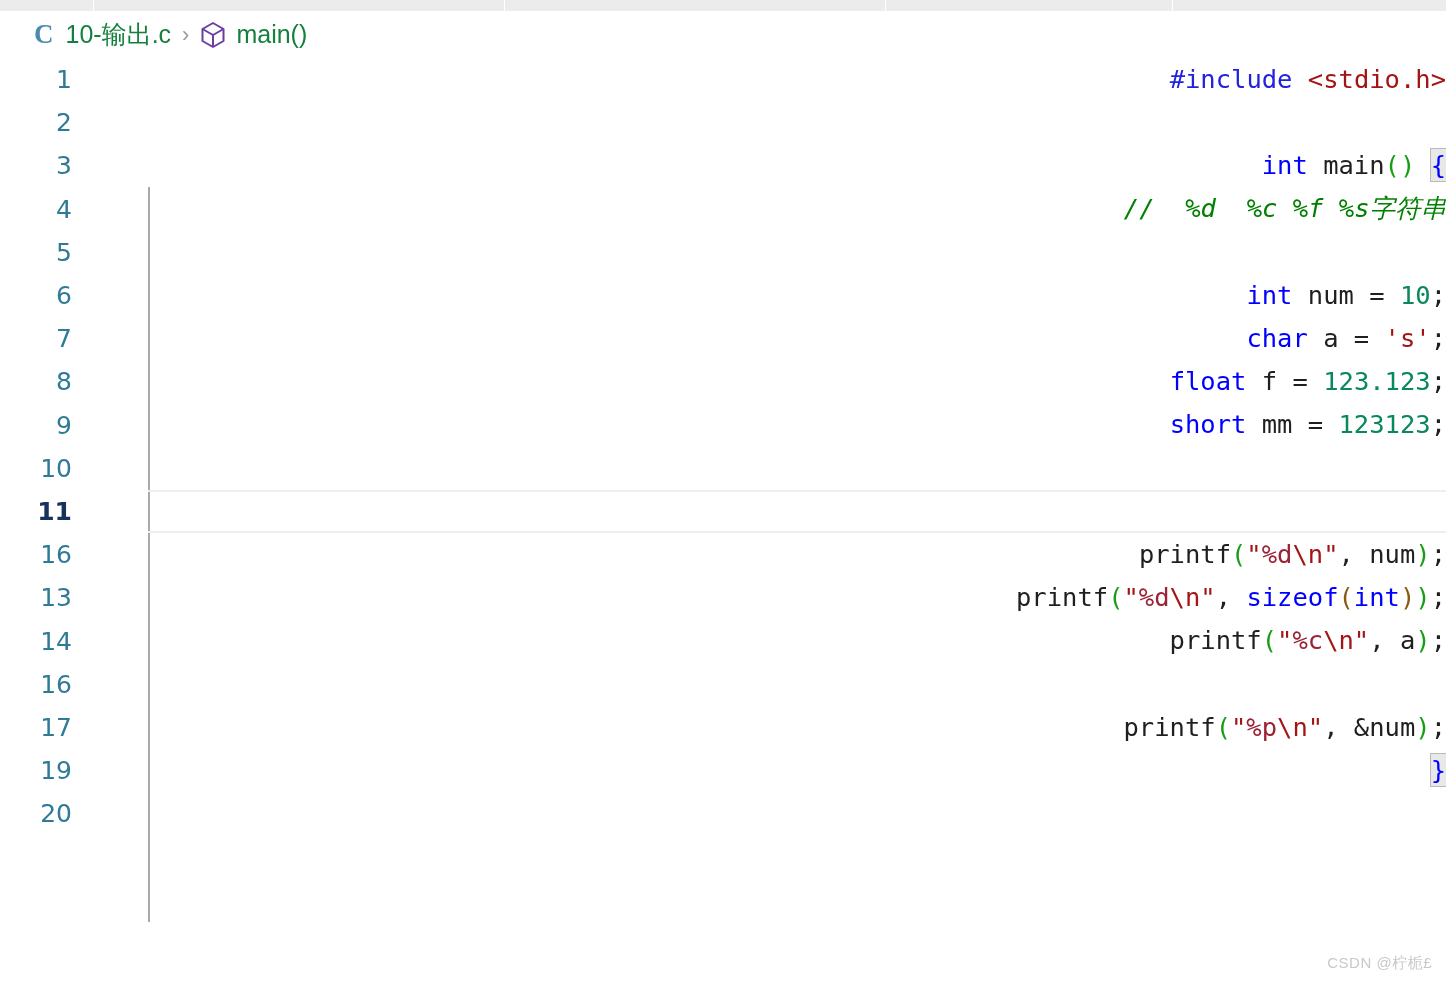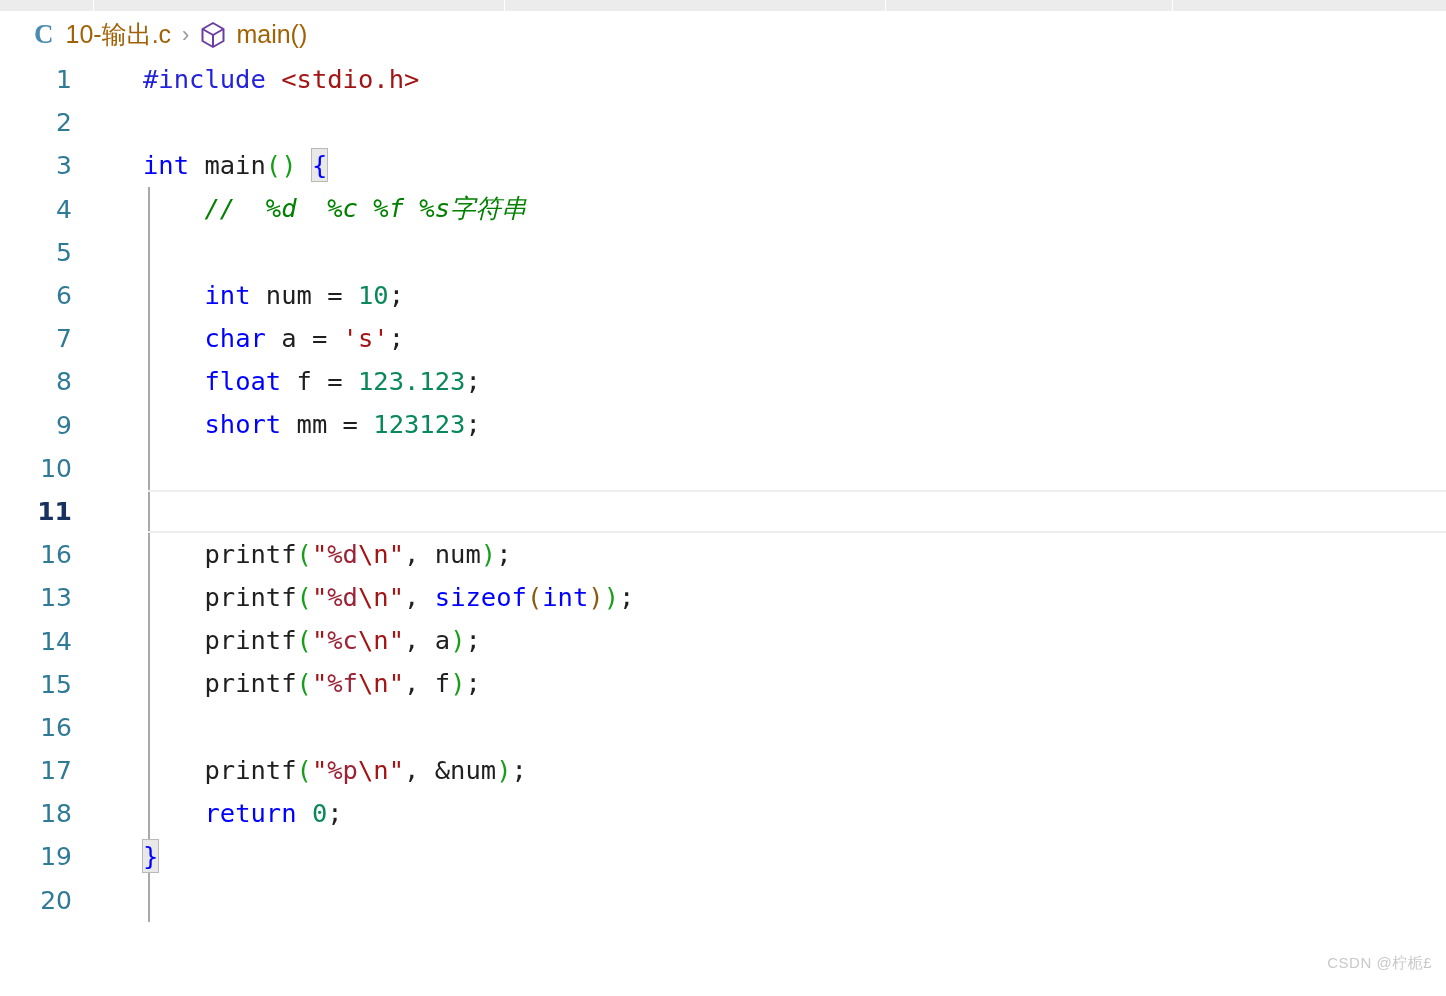--- a/index.html
+++ b/index.html
@@ -31,21 +31,21 @@
   .bc-file-icon {
     font-family:"Liberation Serif", serif;
     font-size:27px; font-weight:bold;
     color:#4a8cb0;
     letter-spacing:0;
     margin-right:12px;
     line-height:1;
   }
   .bc-text {
     font-size:25px;
-    color:#a16207;
+    color:#15803d;
     font-family:"Liberation Sans", sans-serif;
     line-height:1;
   }
   .bc-sep {
     font-size:22px;
     color:#9a9a9a;
     margin:0 11px;
     line-height:1;
   }
   .bc-sym-icon {
@@ -89,20 +89,21 @@
 
   .code {
     flex:1 1 auto;
     font-family:"DejaVu Sans Mono", monospace;
     font-size:25.5px;
     line-height:1;
     color:#1f1f1f;
     white-space:pre;
     padding-left:53px;
     letter-spacing:0px;
+    text-align:right;
   }
 
   
   #indent-guide {
     position:absolute;
     left:148px;
     top:129px;
     width:2px;
     height:735px;
     background:#a9a9a9;
@@ -229,39 +230,31 @@
   <div class="line">
     <div class="lnum">13</div>
     <div class="code">    <span class="plain">printf</span><span class="b1">(</span><span class="str">"</span><span class="fmt">%d</span><span class="str">\n</span><span class="str">"</span><span class="plain">, </span><span class="kw">sizeof</span><span class="b2">(</span><span class="kw">int</span><span class="b2">)</span><span class="b1">)</span><span class="plain">;</span></div>
   </div>
 
   <div class="line">
     <div class="lnum">14</div>
     <div class="code">    <span class="plain">printf</span><span class="b1">(</span><span class="str">"</span><span class="fmt">%c</span><span class="str">\n</span><span class="str">"</span><span class="plain">, a</span><span class="b1">)</span><span class="plain">;</span></div>
   </div>
 
-  <div class="line">
-    <div class="lnum">15</div>
-    <div class="code">    <span class="plain">printf</span><span class="b1">(</span><span class="str">"</span><span class="fmt">%f</span><span class="str">\n</span><span class="str">"</span><span class="plain">, f</span><span class="b1">)</span><span class="plain">;</span></div>
-  </div>
 
   <div class="line">
     <div class="lnum">16</div>
     <div class="code"></div>
   </div>
 
   <div class="line">
     <div class="lnum">17</div>
     <div class="code">    <span class="plain">printf</span><span class="b1">(</span><span class="str">"</span><span class="fmt">%p</span><span class="str">\n</span><span class="str">"</span><span class="plain">, &amp;num</span><span class="b1">)</span><span class="plain">;</span></div>
   </div>
 
-  <div class="line">
-    <div class="lnum">18</div>
-    <div class="code">    <span class="kw">return</span><span class="plain"> </span><span class="num">0</span><span class="plain">;</span></div>
-  </div>
 
   <div class="line">
     <div class="lnum">19</div>
     <div class="code"><span class="kw brk-hl">}</span></div>
   </div>
 
   <div class="line">
     <div class="lnum">20</div>
     <div class="code"></div>
   </div>

